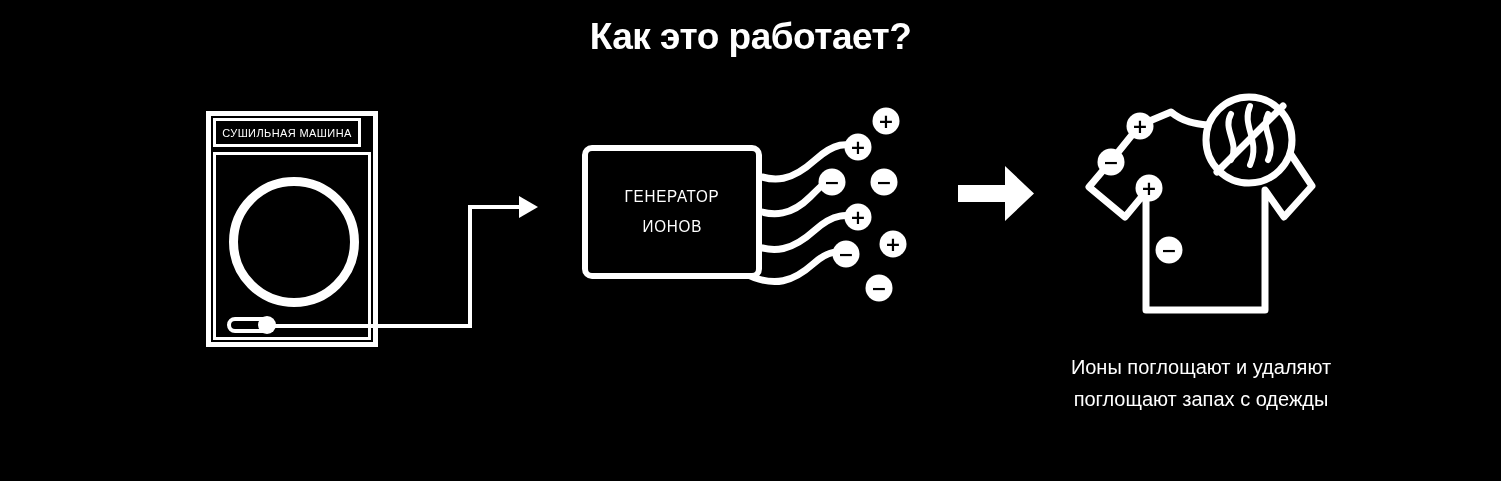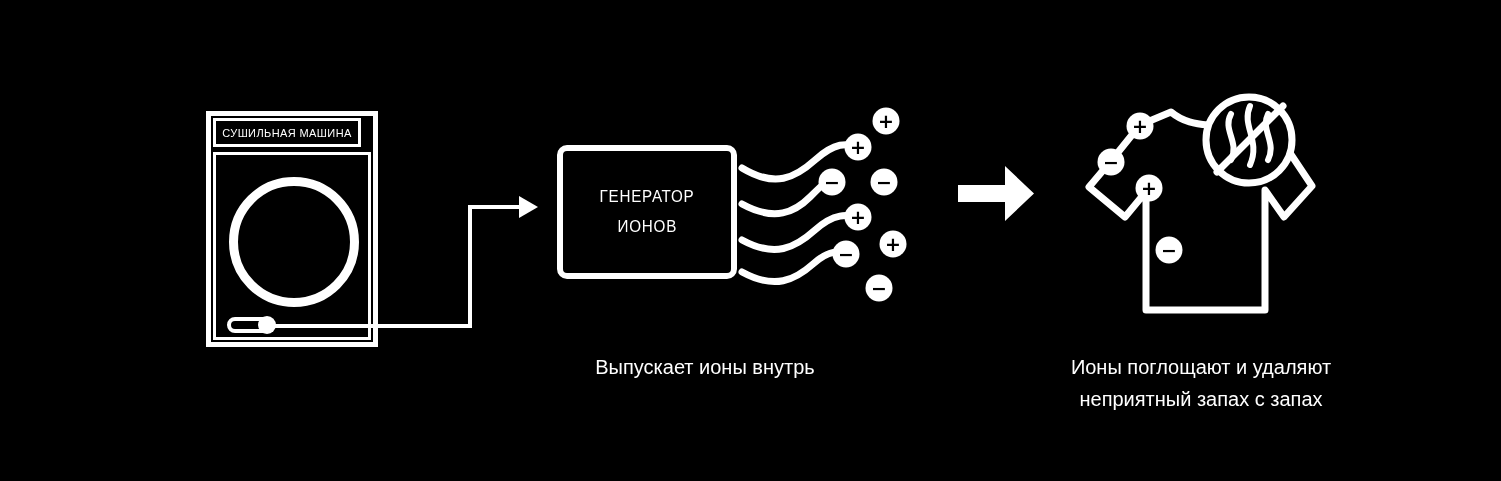--- a/index.html
+++ b/index.html
@@ -42,21 +42,21 @@
     position:absolute;left:11px;top:162px;width:40px;height:8px;
     border:4px solid #fff;border-radius:9px;
   }
   .pill-dot{
     position:absolute;left:42px;top:161px;width:18px;height:18px;
     border-radius:50%;background:#fff;
   }
 
   
   .generator{
-    position:absolute;left:557px;top:145px;width:168px;height:122px;
+    position:absolute;left:582px;top:145px;width:168px;height:122px;
     border:6px solid #fff;border-radius:10px;
     background:#000;z-index:2;
     display:flex;flex-direction:column;align-items:center;justify-content:center;
   }
   .generator-line{
     font-size:16px;font-weight:400;letter-spacing:0.8px;line-height:30px;
     transform:scaleX(0.95);white-space:nowrap;
   }
 
   
@@ -110,20 +110,21 @@
       <circle cx="1249" cy="140" r="43" fill="#000" stroke="#fff" stroke-width="7"></circle>
       <g stroke="#fff" stroke-width="6" fill="none" stroke-linecap="round">
         <path d="M1231,114 C1222,130 1240,142 1231,160"></path>
         <path d="M1250,106 C1241,126 1261,140 1250,165"></path>
         <path d="M1268,114 C1260,130 1277,142 1268,160"></path>
       </g>
       <path d="M1283,106 L1217,172" stroke="#fff" stroke-width="7" stroke-linecap="round"></path>
     </g>
   </svg>
 
+  <div class="title">Как это работает?</div>
 
   <div class="machine">
     <div class="machine-label-box">
       <span class="machine-label">СУШИЛЬНАЯ МАШИНА</span>
     </div>
     <div class="machine-body">
       <div class="drum"></div>
       <div class="pill"></div>
       <div class="pill-dot"></div>
     </div>
@@ -143,20 +144,19 @@
   <div class="ion" style="left:884px;top:182px;">−</div>
   <div class="ion" style="left:893px;top:244px;">+</div>
   <div class="ion" style="left:879px;top:288px;">−</div>
 
   <div class="ion" style="left:1140px;top:126px;">+</div>
   <div class="ion" style="left:1111px;top:162px;">−</div>
   <div class="ion" style="left:1149px;top:188px;">+</div>
   <div class="ion" style="left:1169px;top:250px;">−</div>
 
   <div class="caption caption-generator">
-    <div>Выпускает ионы внутрь</div>
   </div>
   <div class="caption caption-shirt">
     <div>Ионы поглощают и удаляют</div>
-    <div>неприятный запах с запах</div>
+    <div>поглощают запах с одежды</div>
   </div>
 
 </div>
 
 </body></html>

